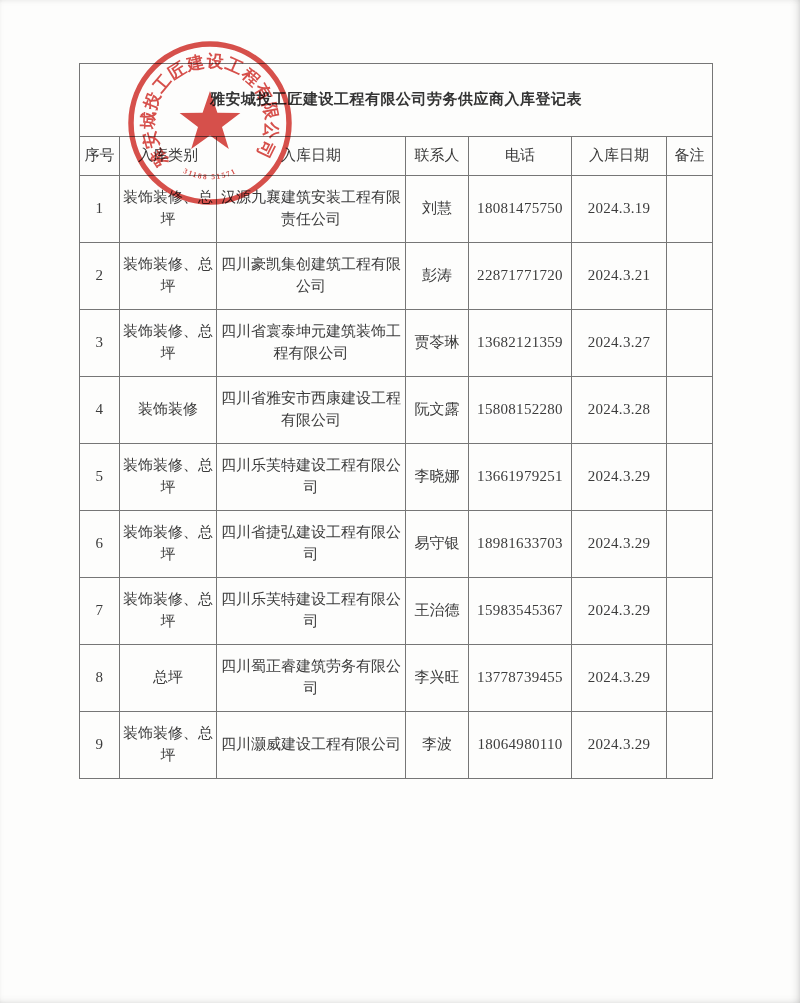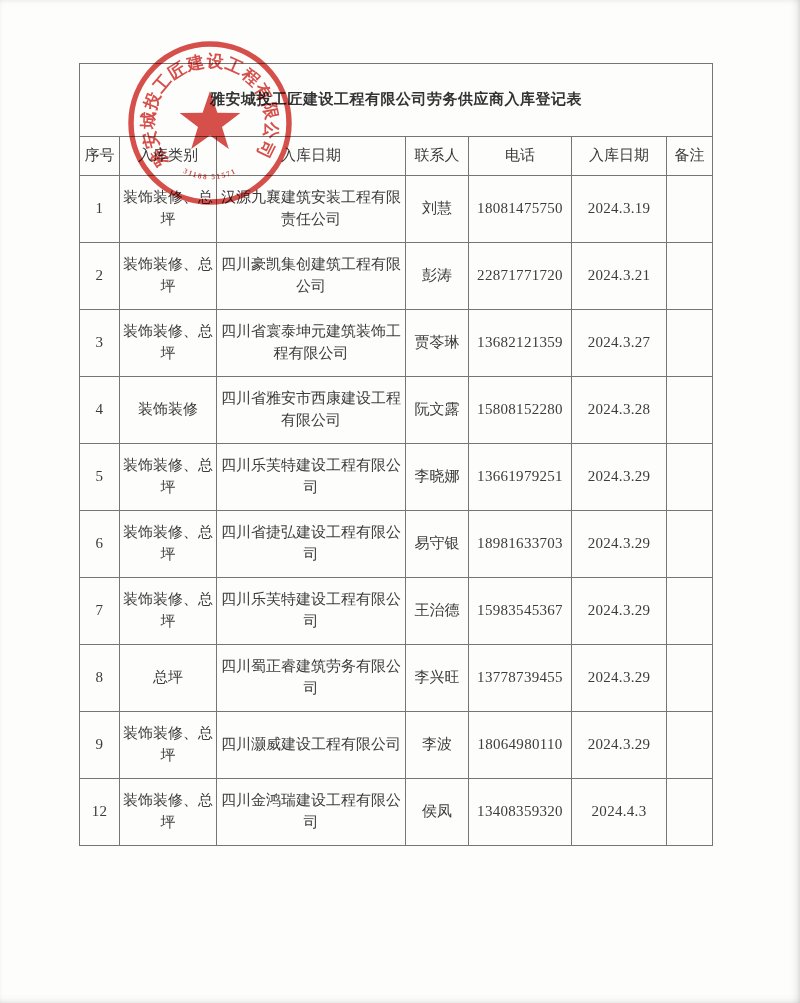--- a/index.html
+++ b/index.html
@@ -177,29 +177,20 @@
         <td class="c-date">2024.3.29</td>
         <td class="c-remark"></td>
       </tr>
       <tr class="data-row">
         <td class="c-seq">9</td>
         <td class="c-category">装饰装修、总坪</td>
         <td class="c-company">四川灏威建设工程有限公司</td>
         <td class="c-contact">李波</td>
         <td class="c-phone">18064980110</td>
         <td class="c-date">2024.3.29</td>
-        <td class="c-remark"></td>
-      </tr>
-      <tr class="data-row">
-        <td class="c-seq">12</td>
-        <td class="c-category">装饰装修、总坪</td>
-        <td class="c-company">四川金鸿瑞建设工程有限公司</td>
-        <td class="c-contact">侯凤</td>
-        <td class="c-phone">13408359320</td>
-        <td class="c-date">2024.4.3</td>
         <td class="c-remark"></td>
       </tr>
     </tbody>
   </table>
 
   <svg class="stamp" viewBox="-110 -110 220 220" xmlns="http://www.w3.org/2000/svg">
     <circle cx="0" cy="0" r="79" fill="none" stroke="#d5413c" stroke-width="5.5"></circle>
     <polygon fill="#d5413c" points="0,-32 7.4,-10.2 30.4,-9.9 12,3.9 18.8,25.9 0,12.6 -18.8,25.9 -12,3.9 -30.4,-9.9 -7.4,-10.2"></polygon>
     <defs>
       <path id="ring-text-path" d="M -40.9 38.2 A 56 56 0 1 1 40.9 38.2" fill="none"></path>

